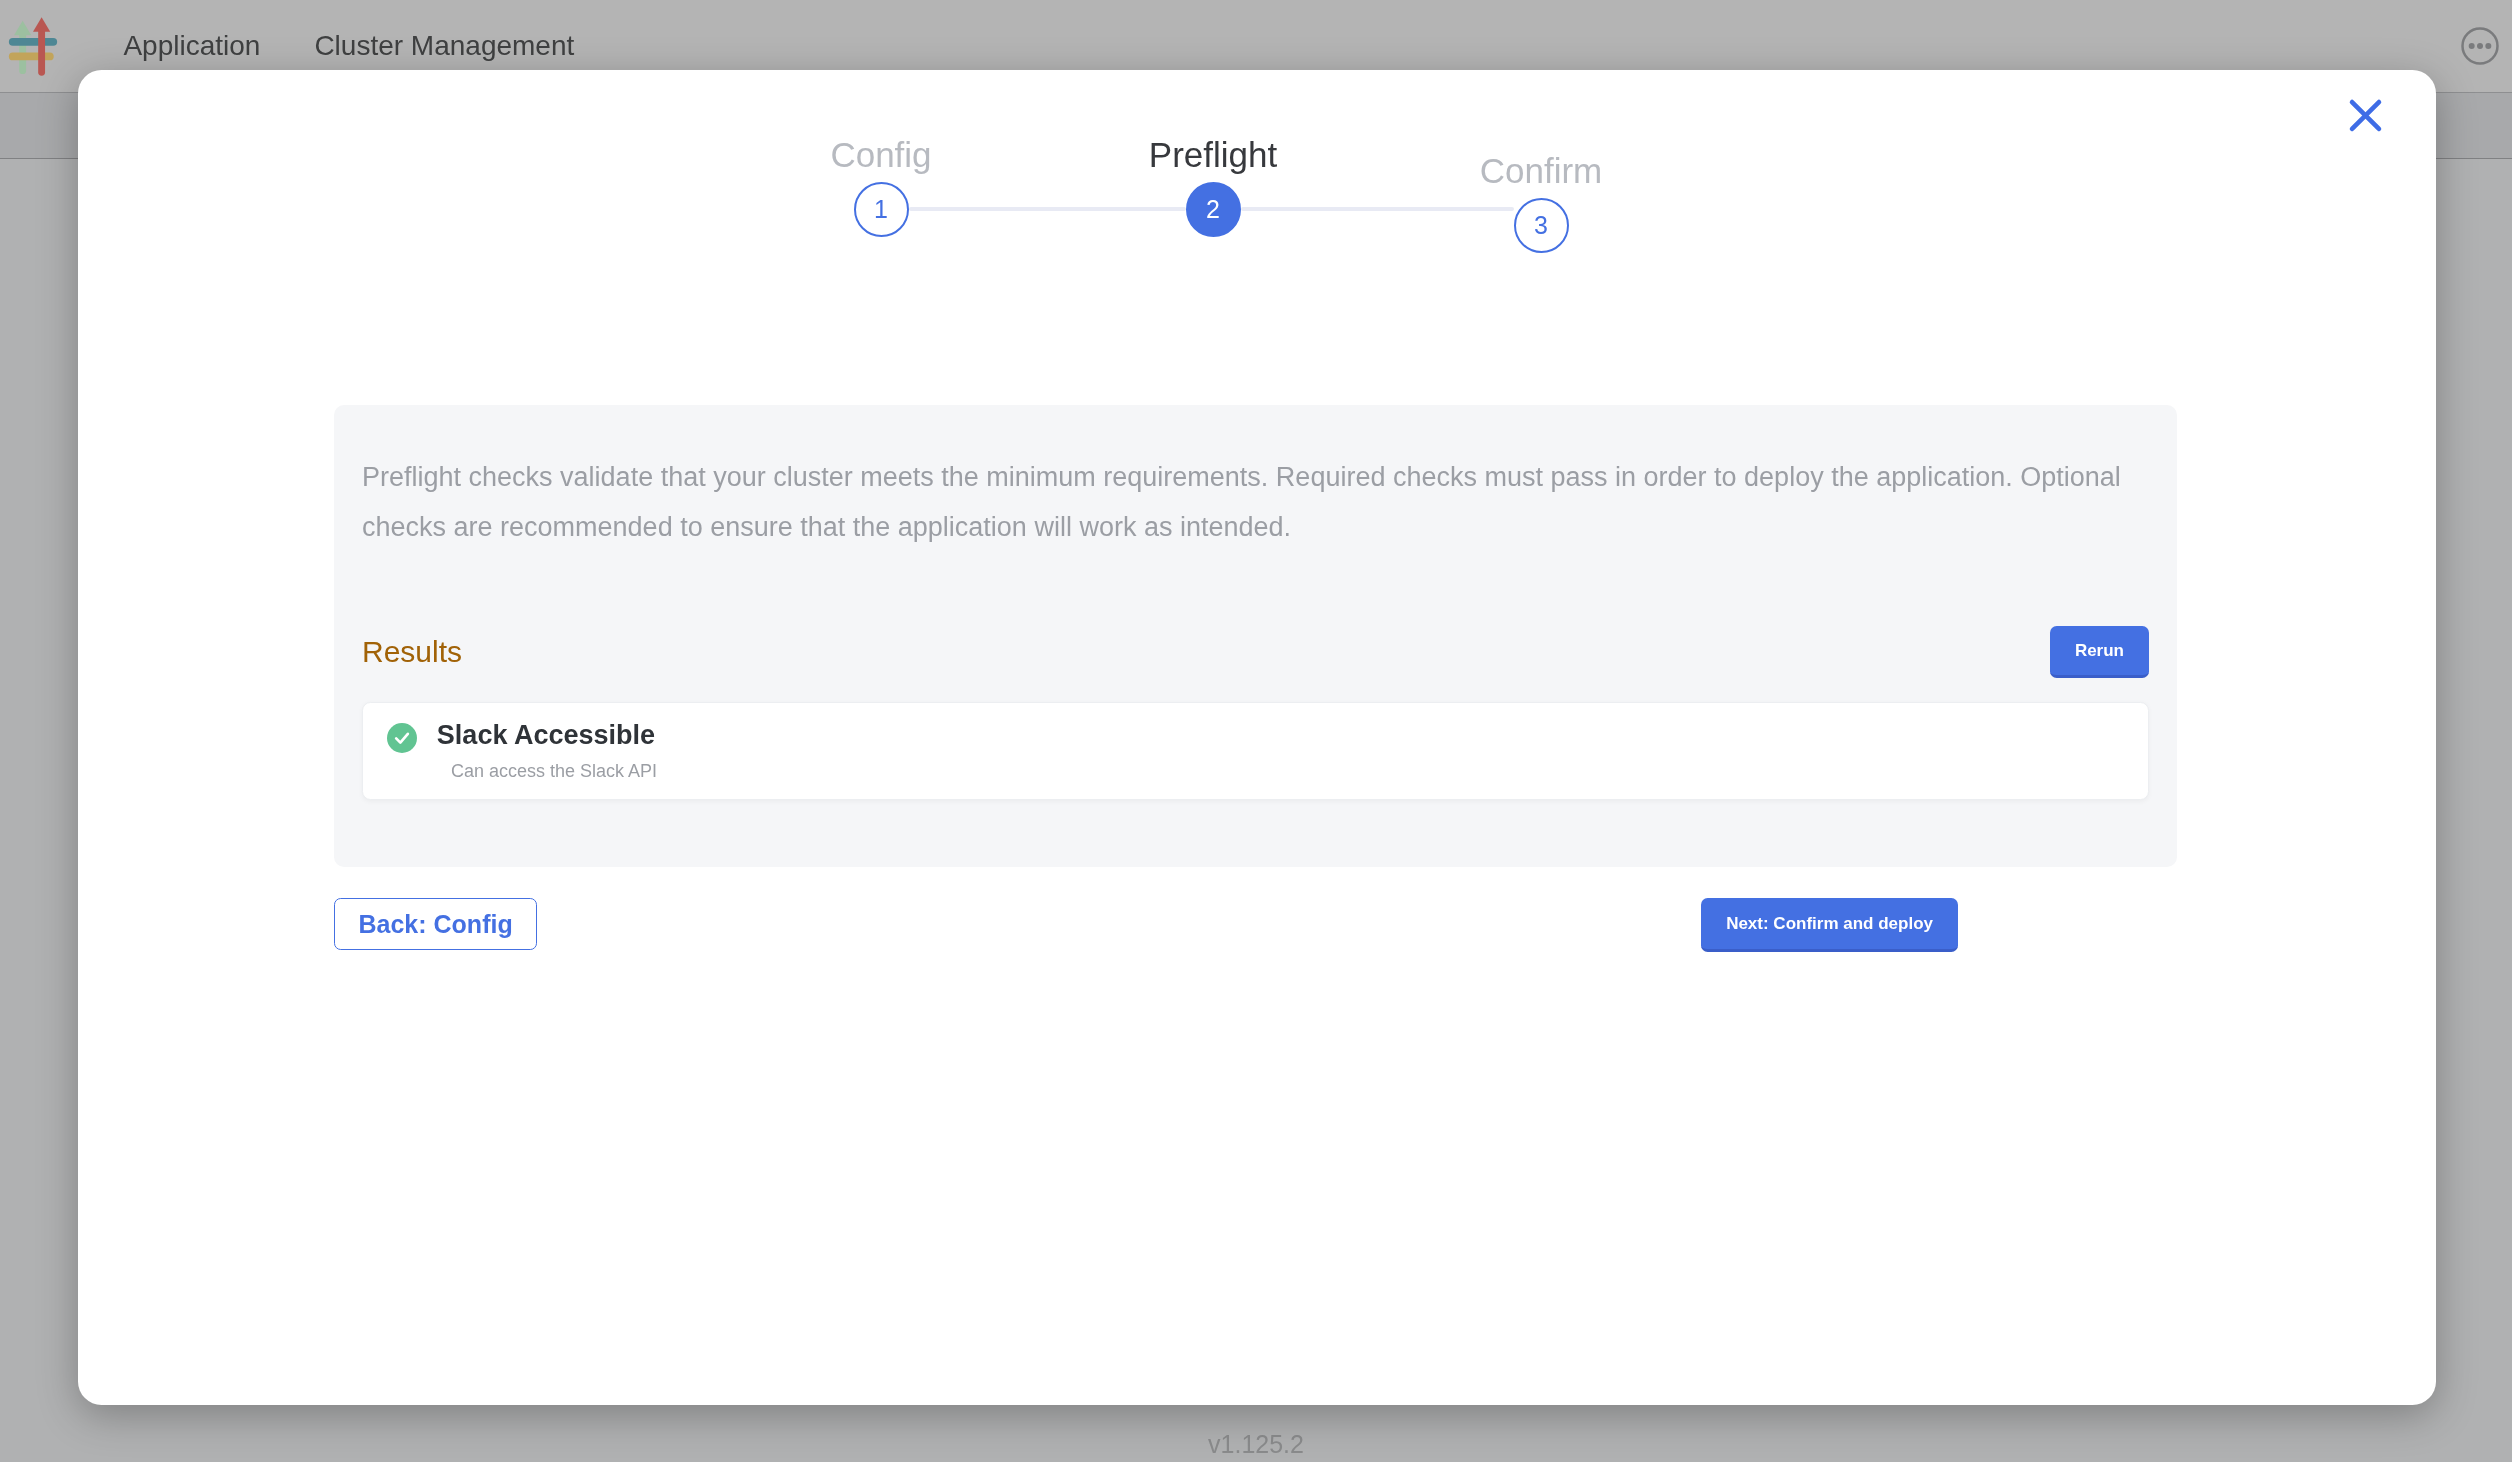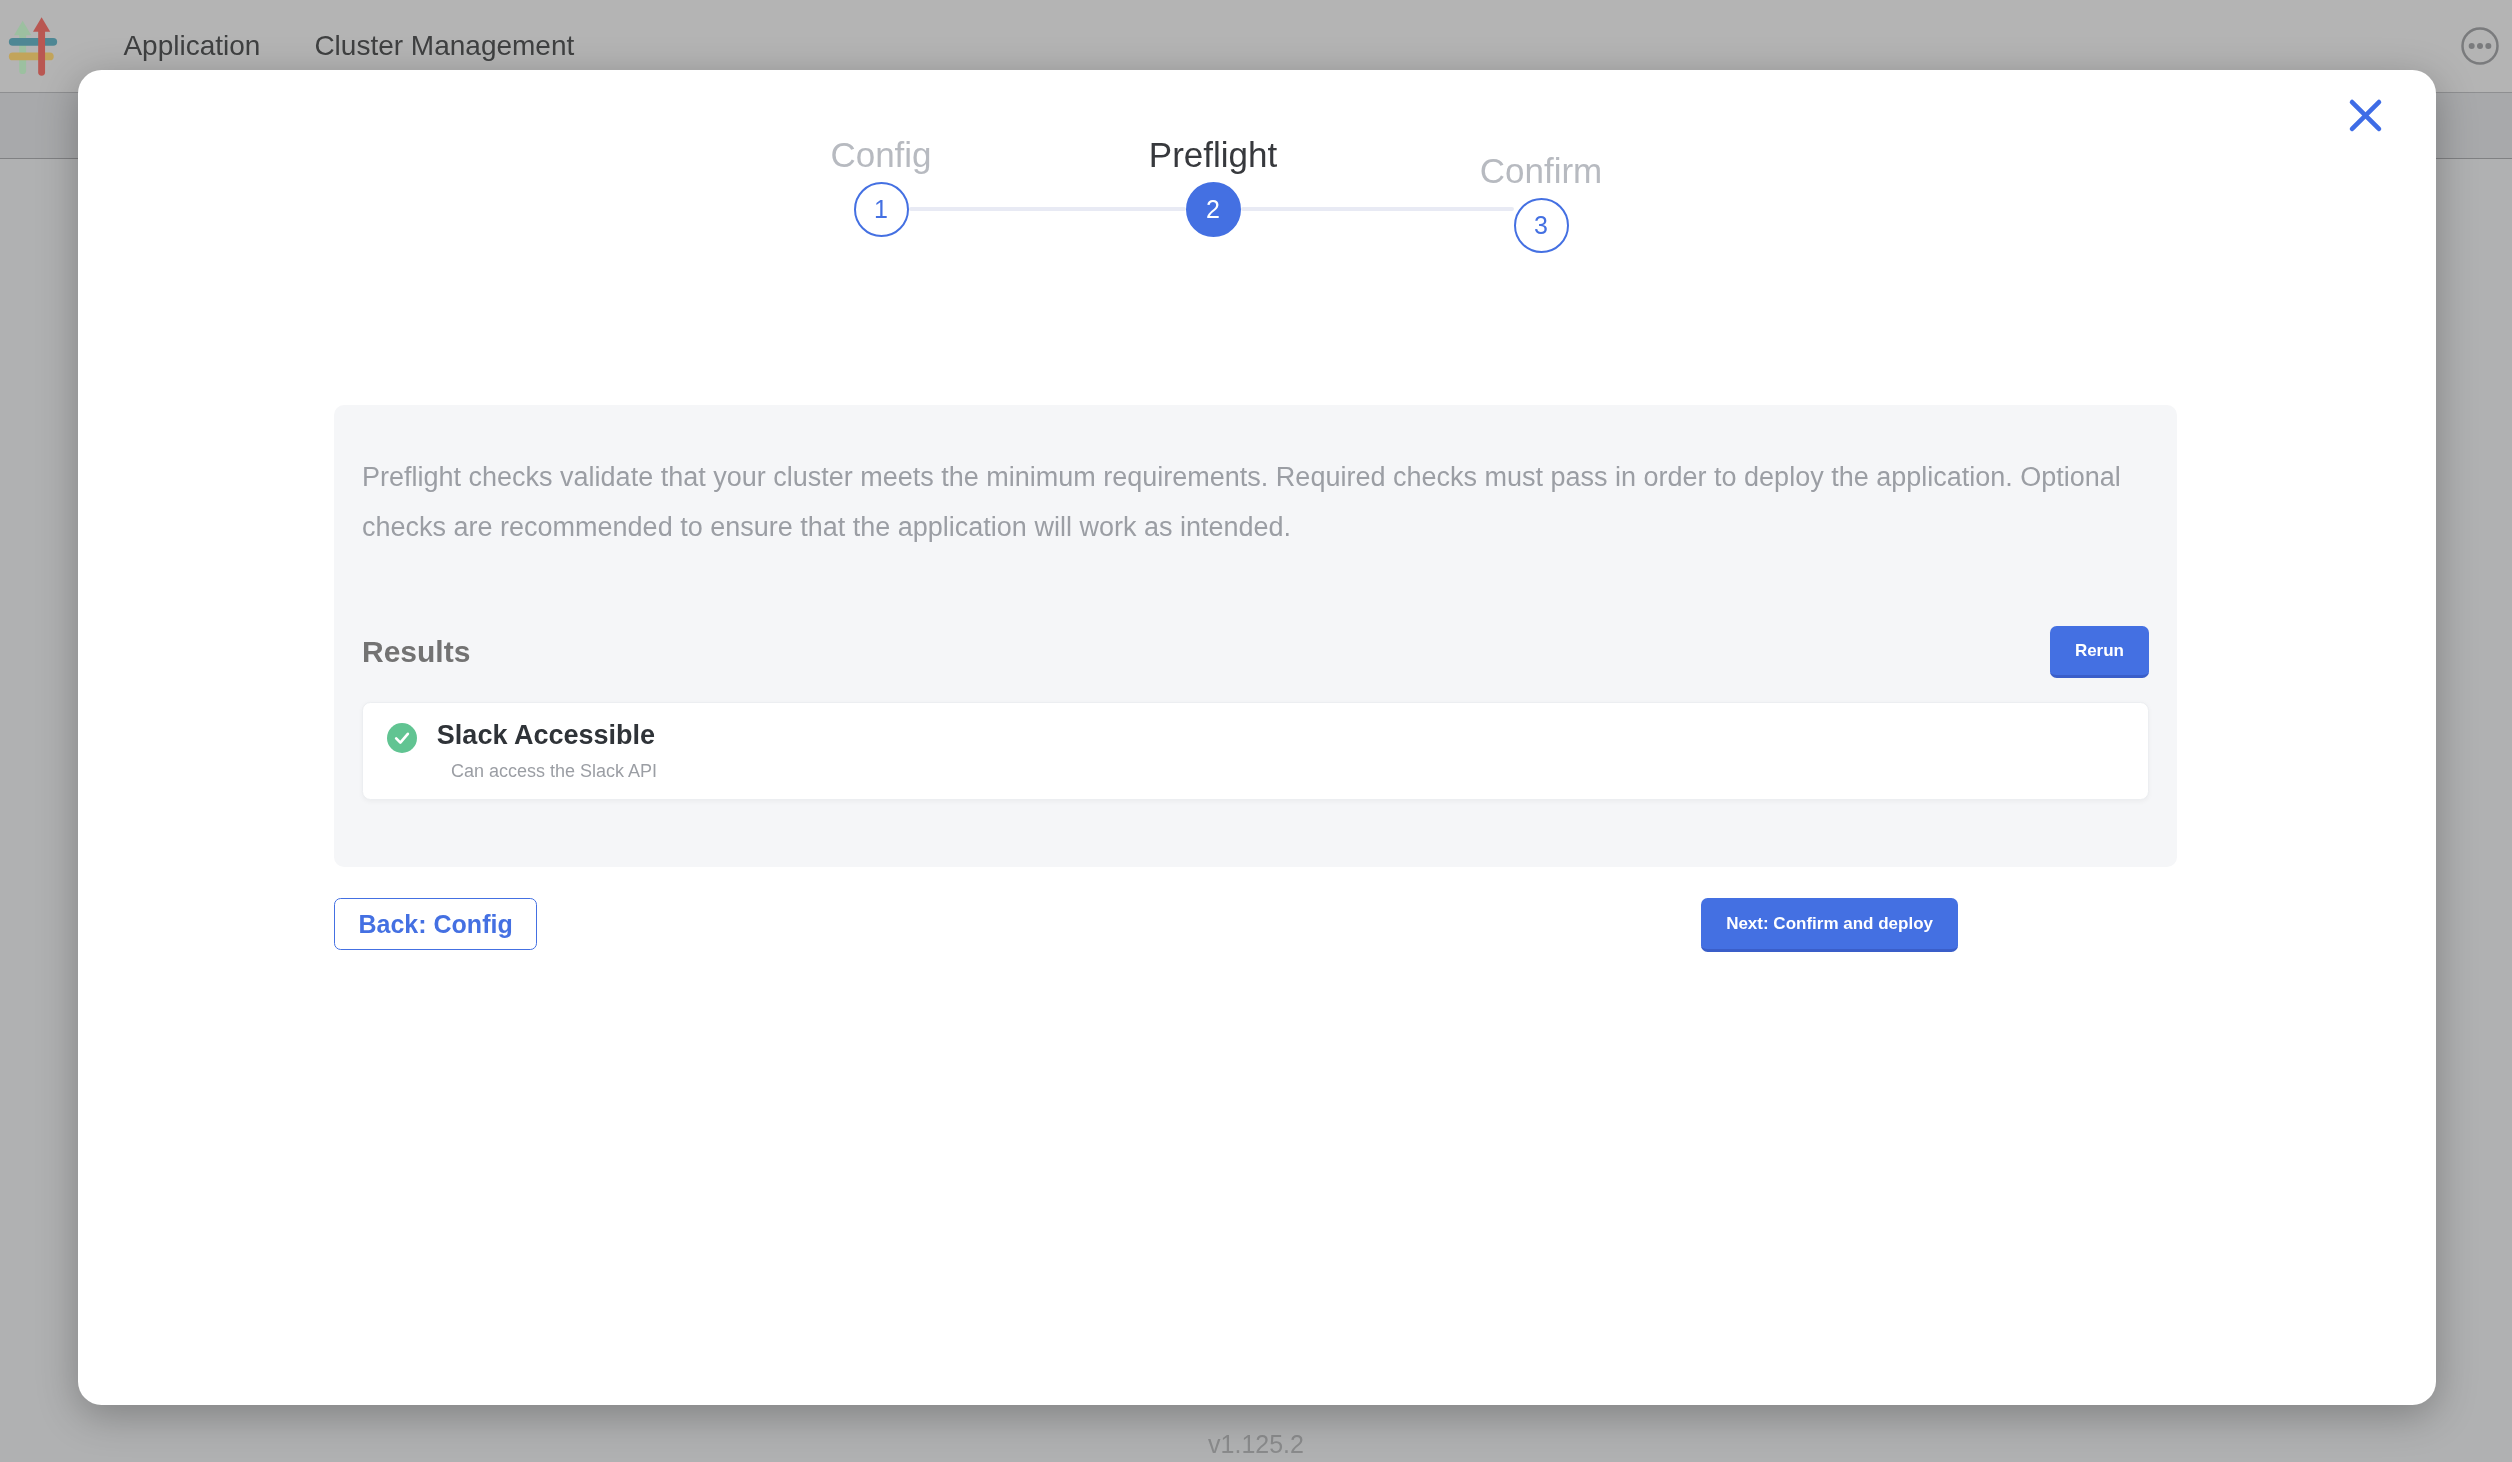--- a/index.html
+++ b/index.html
@@ -41,21 +41,21 @@
     font-size:25px;display:flex;align-items:center;justify-content:center;cursor:pointer;position:relative;z-index:2;}
   .step.active .step-circle{background:var(--primary-blue,#4470e2);color:#ffffff;border-color:var(--primary-blue,#4470e2);}
   .connector{position:absolute;top:69px;height:4.2px;background:#e8eaf4;border-radius:2.5px;z-index:1;}
 
   
   .panel{position:absolute;left:256px;top:335px;width:1843px;height:462px;background:#f5f6f8;
     border-radius:10px;padding:32px 28px 0 28px;}
   .panel-title{font-size:37px;font-weight:bold;color:#33363c;letter-spacing:0.2px;}
   .panel-desc{margin-top:15px;font-size:27px;line-height:50px;color:#9b9ea4;max-width:1788px;}
   .results-row{margin-top:74px;display:flex;align-items:center;justify-content:space-between;}
-  .results-heading{font-size:30px;font-weight:bold;color:#737373;}
+  .results-heading{font-size:30px;font-weight:normal;color:#a16207;}
   .btn-primary{background:var(--primary-blue,#4470e2);color:#fff;font-size:17px;font-weight:bold;
     font-family:"Liberation Sans",sans-serif;border:none;border-bottom:3.4px solid var(--primary-blue-dark,#3a5ec9);
     border-radius:6.7px;height:54px;padding:0 25px;cursor:pointer;}
   .check-card{margin-top:23.5px;background:#ffffff;border:0.8px solid #eceef1;border-radius:8.4px;
     height:98px;padding:15px 0 0 23.5px;display:flex;align-items:flex-start;
     box-shadow:0 1.7px 5px rgba(0,0,0,0.04);text-align:center;}
   .check-icon{width:30px;height:30px;border-radius:50%;background:var(--success-green,#61c492);
     margin-top:5px;flex:0 0 auto;display:flex;align-items:center;justify-content:center;}
   .check-text{margin-left:18.4px;}
   .check-title{font-size:27px;font-weight:bold;color:#2f3338;line-height:35px;}

